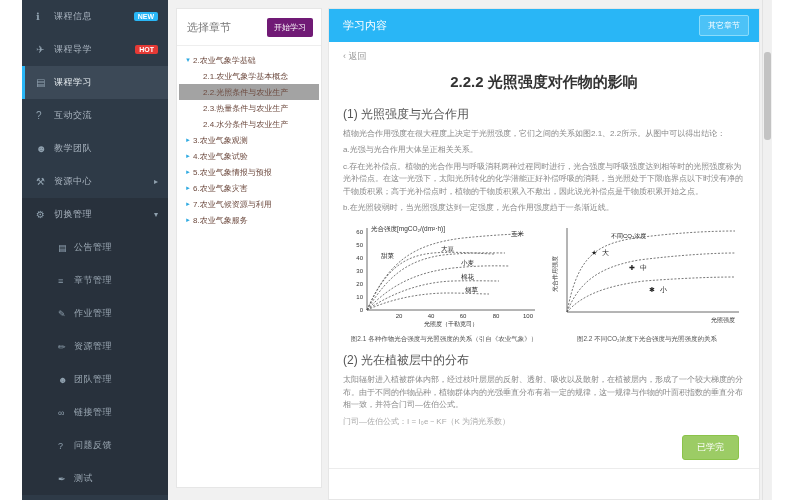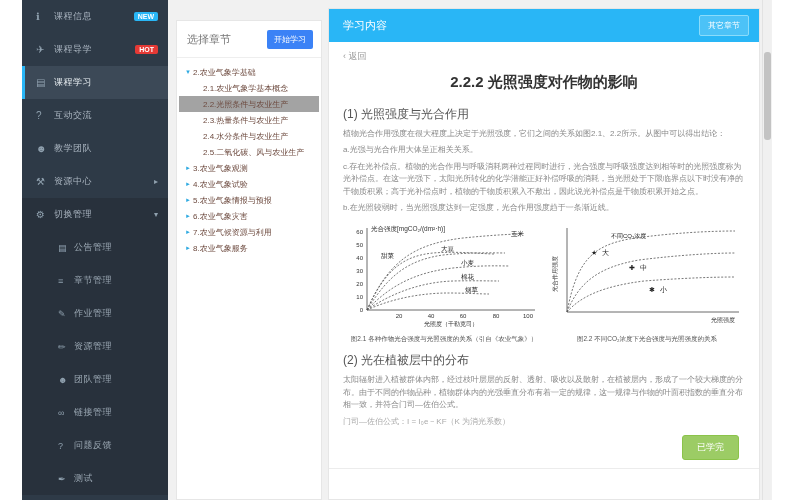--- a/index.html
+++ b/index.html
@@ -16,24 +16,24 @@
   .sb-item .badge { font-size:7px; color:#fff; border-radius:2px; padding:1px 4px; margin-right:10px; font-weight:bold; }
   .badge.new { background:#29b6f6; }
   .badge.hot { background:#e53935; }
   .sb-item .sb-arrow { margin-right:10px; font-size:8px; color:#8fa0ae; }
   .sb-sub { background:#28313c; }
   .sb-sub .sb-item { padding-left:36px; height:33px; color:#9aa7b2; }
   .sb-sub .sb-item .sb-ic { width:16px; font-size:9px; }
   .mgmt-row { background:#28313c; }
 
   
-  .chapter { position:absolute; left:176px; top:20px; width:146px; height:480px; background:#fff; border:1px solid #e6e6e6; }
+  .chapter { position:absolute; left:176px; top:8px; width:146px; height:480px; background:#fff; border:1px solid #e6e6e6; }
   .ch-head { padding:9px 8px 8px 10px; display:flex; align-items:center; justify-content:space-between; border-bottom:1px solid #eee; }
   .ch-title { font-size:11px; color:#777; }
-  .ch-start { background:#3b82f6; color:#fff; border:none; font-size:8px; padding:4px 7px; border-radius:2px; cursor:pointer; }
+  .ch-start { background:#701a75; color:#fff; border:none; font-size:8px; padding:4px 7px; border-radius:2px; cursor:pointer; }
   .tree { padding:6px 2px; }
   .tree-row { display:flex; align-items:center; height:16px; font-size:8px; color:#6d4a3f; cursor:pointer; white-space:nowrap; }
   .tree-row .tr-arrow { width:10px; text-align:center; color:#2da9e1; font-size:7px; margin-left:4px; }
   .tree-row.lvl2 { padding-left:24px; }
   .tree-row.sel { background:#a3a3a3;align-items:center; }
 
   
   .main { position:absolute; left:328px; top:8px; width:432px; height:492px; background:#fff; border:1px solid #e6e6e6; }
   .m-head { height:33px; background:#29b6f6; display:flex; align-items:center; justify-content:space-between; padding:0 10px 0 14px; }
   .m-title { color:#fff; font-size:11px; }
@@ -145,23 +145,20 @@
       <span>2.1.农业气象学基本概念</span>
     </div>
     <div class="tree-row lvl2 sel">
       <span>2.2.光照条件与农业生产</span>
     </div>
     <div class="tree-row lvl2">
       <span>2.3.热量条件与农业生产</span>
     </div>
     <div class="tree-row lvl2">
       <span>2.4.水分条件与农业生产</span>
-    </div>
-    <div class="tree-row lvl2">
-      <span>2.5.二氧化碳、风与农业生产</span>
     </div>
     <div class="tree-row">
       <span class="tr-arrow">▸</span>
       <span>3.农业气象观测</span>
     </div>
     <div class="tree-row">
       <span class="tr-arrow">▸</span>
       <span>4.农业气象试验</span>
     </div>
     <div class="tree-row">

